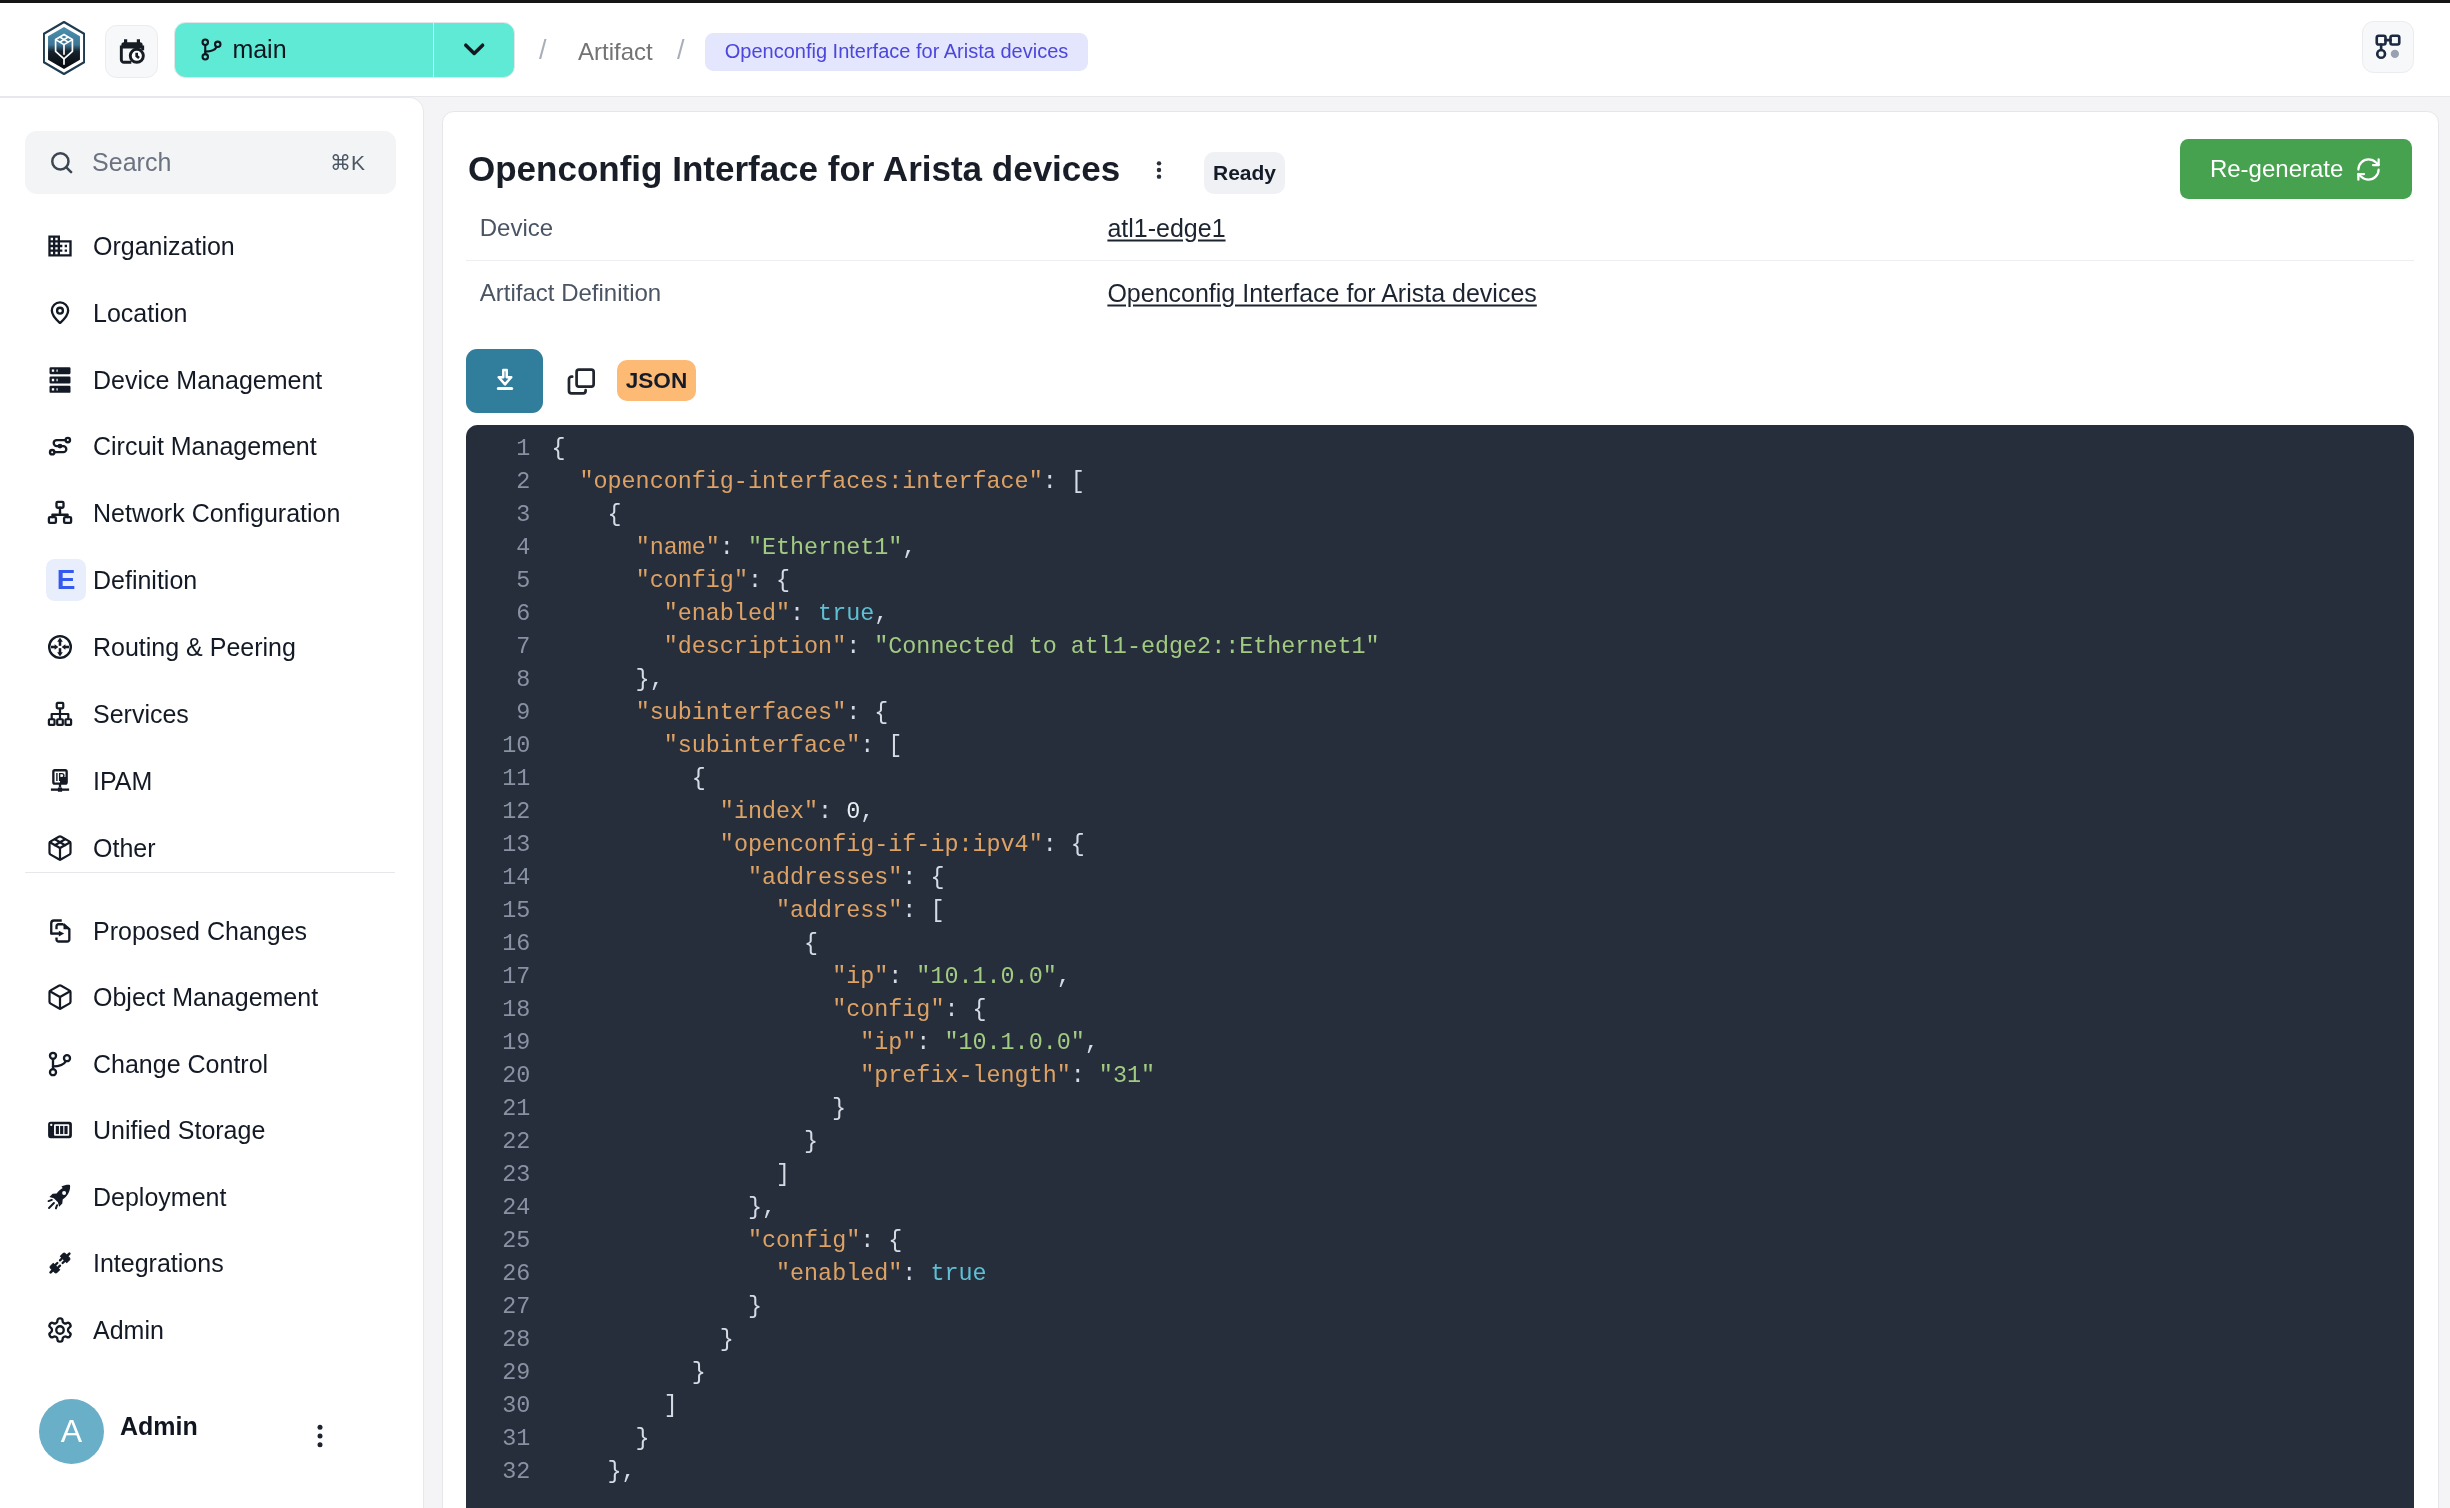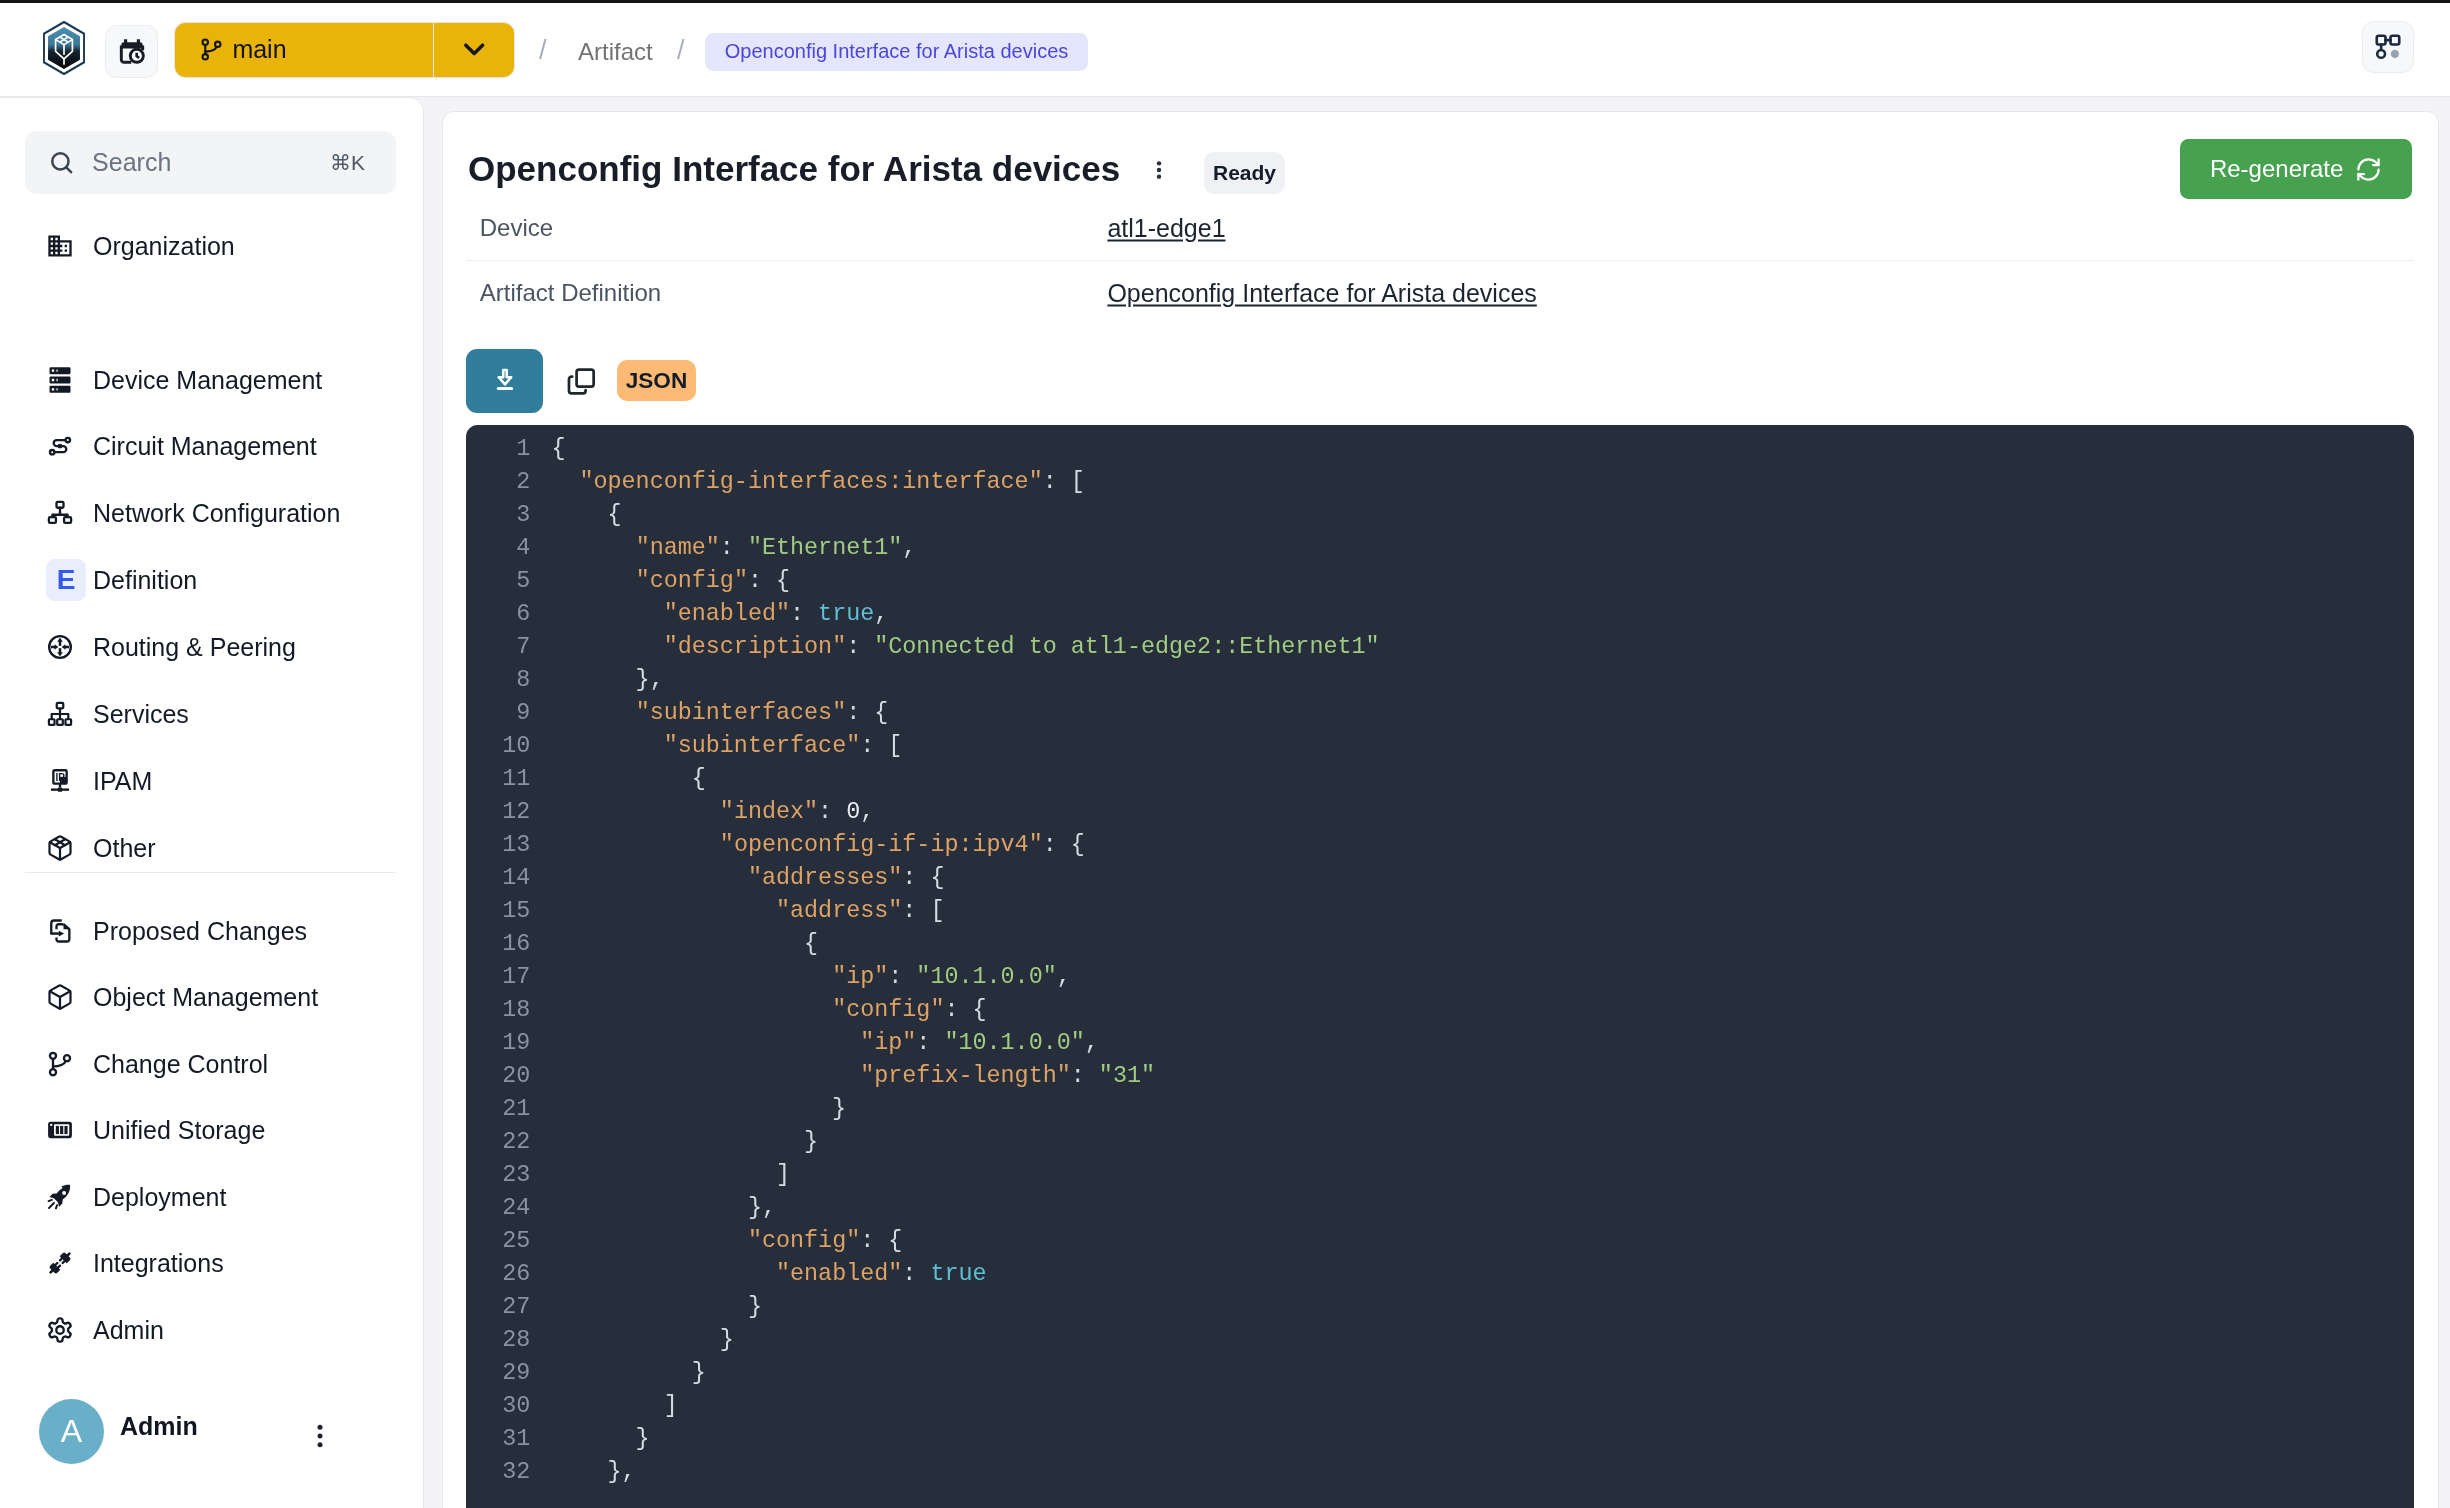--- a/index.html
+++ b/index.html
@@ -7,21 +7,21 @@
 body { position:relative; overflow:hidden; background:#f4f4f6; font-family:"Liberation Sans", sans-serif; color:#141b26; }
 .abs { position:absolute; }
 svg { display:block; }
 
 
 #blackbar { position:absolute; left:0; top:0; width:2450px; height:2.5px; background:#161616; }
 #header { position:absolute; left:0; top:2.5px; width:2450px; height:94px; background:#fff; border-bottom:0.8px solid #e7e8eb; }
 
 
 .hbtn { position:absolute; background:#f7f8f9; border:1.3px solid #ebecef; border-radius:11.7px; display:flex; align-items:center; justify-content:center; }
-#branchsel { position:absolute; left:174px; top:19px; width:341px; height:56px; border:1.3px solid #e3e5e9; border-radius:11.7px; background:#eab308; display:flex; }
+#branchsel { position:absolute; left:174px; top:19px; width:341px; height:56px; border:1.3px solid #e3e5e9; border-radius:11.7px; background:#5eead4; display:flex; }
 #branchsel .left { width:259px; display:flex; align-items:center; border-right:1.3px solid #e7e8eb; }
 #branchsel .right { flex:1; display:flex; align-items:center; justify-content:center; }
 .crumb-sep { font-size:27px; color:#a8afbb; }
 .crumb-pill { position:absolute; left:705px; top:30px; width:383px; height:38px; background:#e3e6fc; border-radius:8.4px; color:#4c46dc; font-size:20px; display:flex; align-items:center; justify-content:center; }
 
 
 #sidebar { position:absolute; left:0; top:97px; width:424px; height:1412px; background:#fff; border-right:0.8px solid #e7e8eb; border-top:0.8px solid #e7e8eb; border-top-right-radius:15px; }
 #searchbox { position:absolute; left:25px; top:33px; width:371px; height:63px; background:#f3f4f6; border-radius:11.7px; display:flex; align-items:center; }
 #searchbox .txt { color:#6b7280; font-size:25px; margin-left:16.7px; }
 #searchbox .kbd { position:absolute; right:31px; color:#4d5866; font-size:21px; }
@@ -138,20 +138,27 @@
       </svg>
     <span class="txt">Search</span>
     <span class="kbd">⌘K</span>
   </div>
 
   <div class="nav-item" style="top:114px;">
     <svg class="ic" width="28" height="28" viewBox="0 0 24 24" fill="#141a25">
         <path d="M18,15H16V17H18M18,11H16V13H18M20,19H12V17H14V15H12V13H14V11H12V9H20M10,7H8V5H10M10,11H8V9H10M10,15H8V13H10M10,19H8V17H10M6,7H4V5H6M6,11H4V9H6M6,15H4V13H6M6,19H4V17H6M12,7V3H2V21H22V7H12Z"></path>
       </svg>
     <span class="lb">Organization</span>
+  </div>
+  <div class="nav-item" style="top:181px;">
+    <svg class="ic" width="28" height="28" viewBox="0 0 24 24" fill="none" stroke="#141a25" stroke-width="2" stroke-linecap="round" stroke-linejoin="round">
+        <path d="M19 9.9c0 4.4-5.4 9.3-6.6 10.4a.6.6 0 0 1-.8 0C10.4 19.2 5 14.3 5 9.9a7 7 0 0 1 14 0Z"></path>
+        <circle cx="12" cy="10" r="2.5"></circle>
+      </svg>
+    <span class="lb">Location</span>
   </div>
   <div class="nav-item" style="top:248px;">
     <svg class="ic" width="28" height="28" viewBox="0 0 24 24" fill="#141a25">
         <path d="M4,1H20A1,1 0 0,1 21,2V6A1,1 0 0,1 20,7H4A1,1 0 0,1 3,6V2A1,1 0 0,1 4,1M4,9H20A1,1 0 0,1 21,10V14A1,1 0 0,1 20,15H4A1,1 0 0,1 3,14V10A1,1 0 0,1 4,9M4,17H20A1,1 0 0,1 21,18V22A1,1 0 0,1 20,23H4A1,1 0 0,1 3,22V18A1,1 0 0,1 4,17M9,5H10V3H9V5M9,13H10V11H9V13M9,21H10V19H9V21M5,3V5H7V3H5M5,11V13H7V11H5M5,19V21H7V19H5Z"></path>
       </svg>
     <span class="lb">Device Management</span>
   </div>
   <div class="nav-item" style="top:314px;">
     <svg class="ic" width="28" height="28" viewBox="0 0 24 24" fill="none" stroke="#141a25" stroke-width="2">
         <circle cx="18.7" cy="6.9" r="1.9"></circle>

